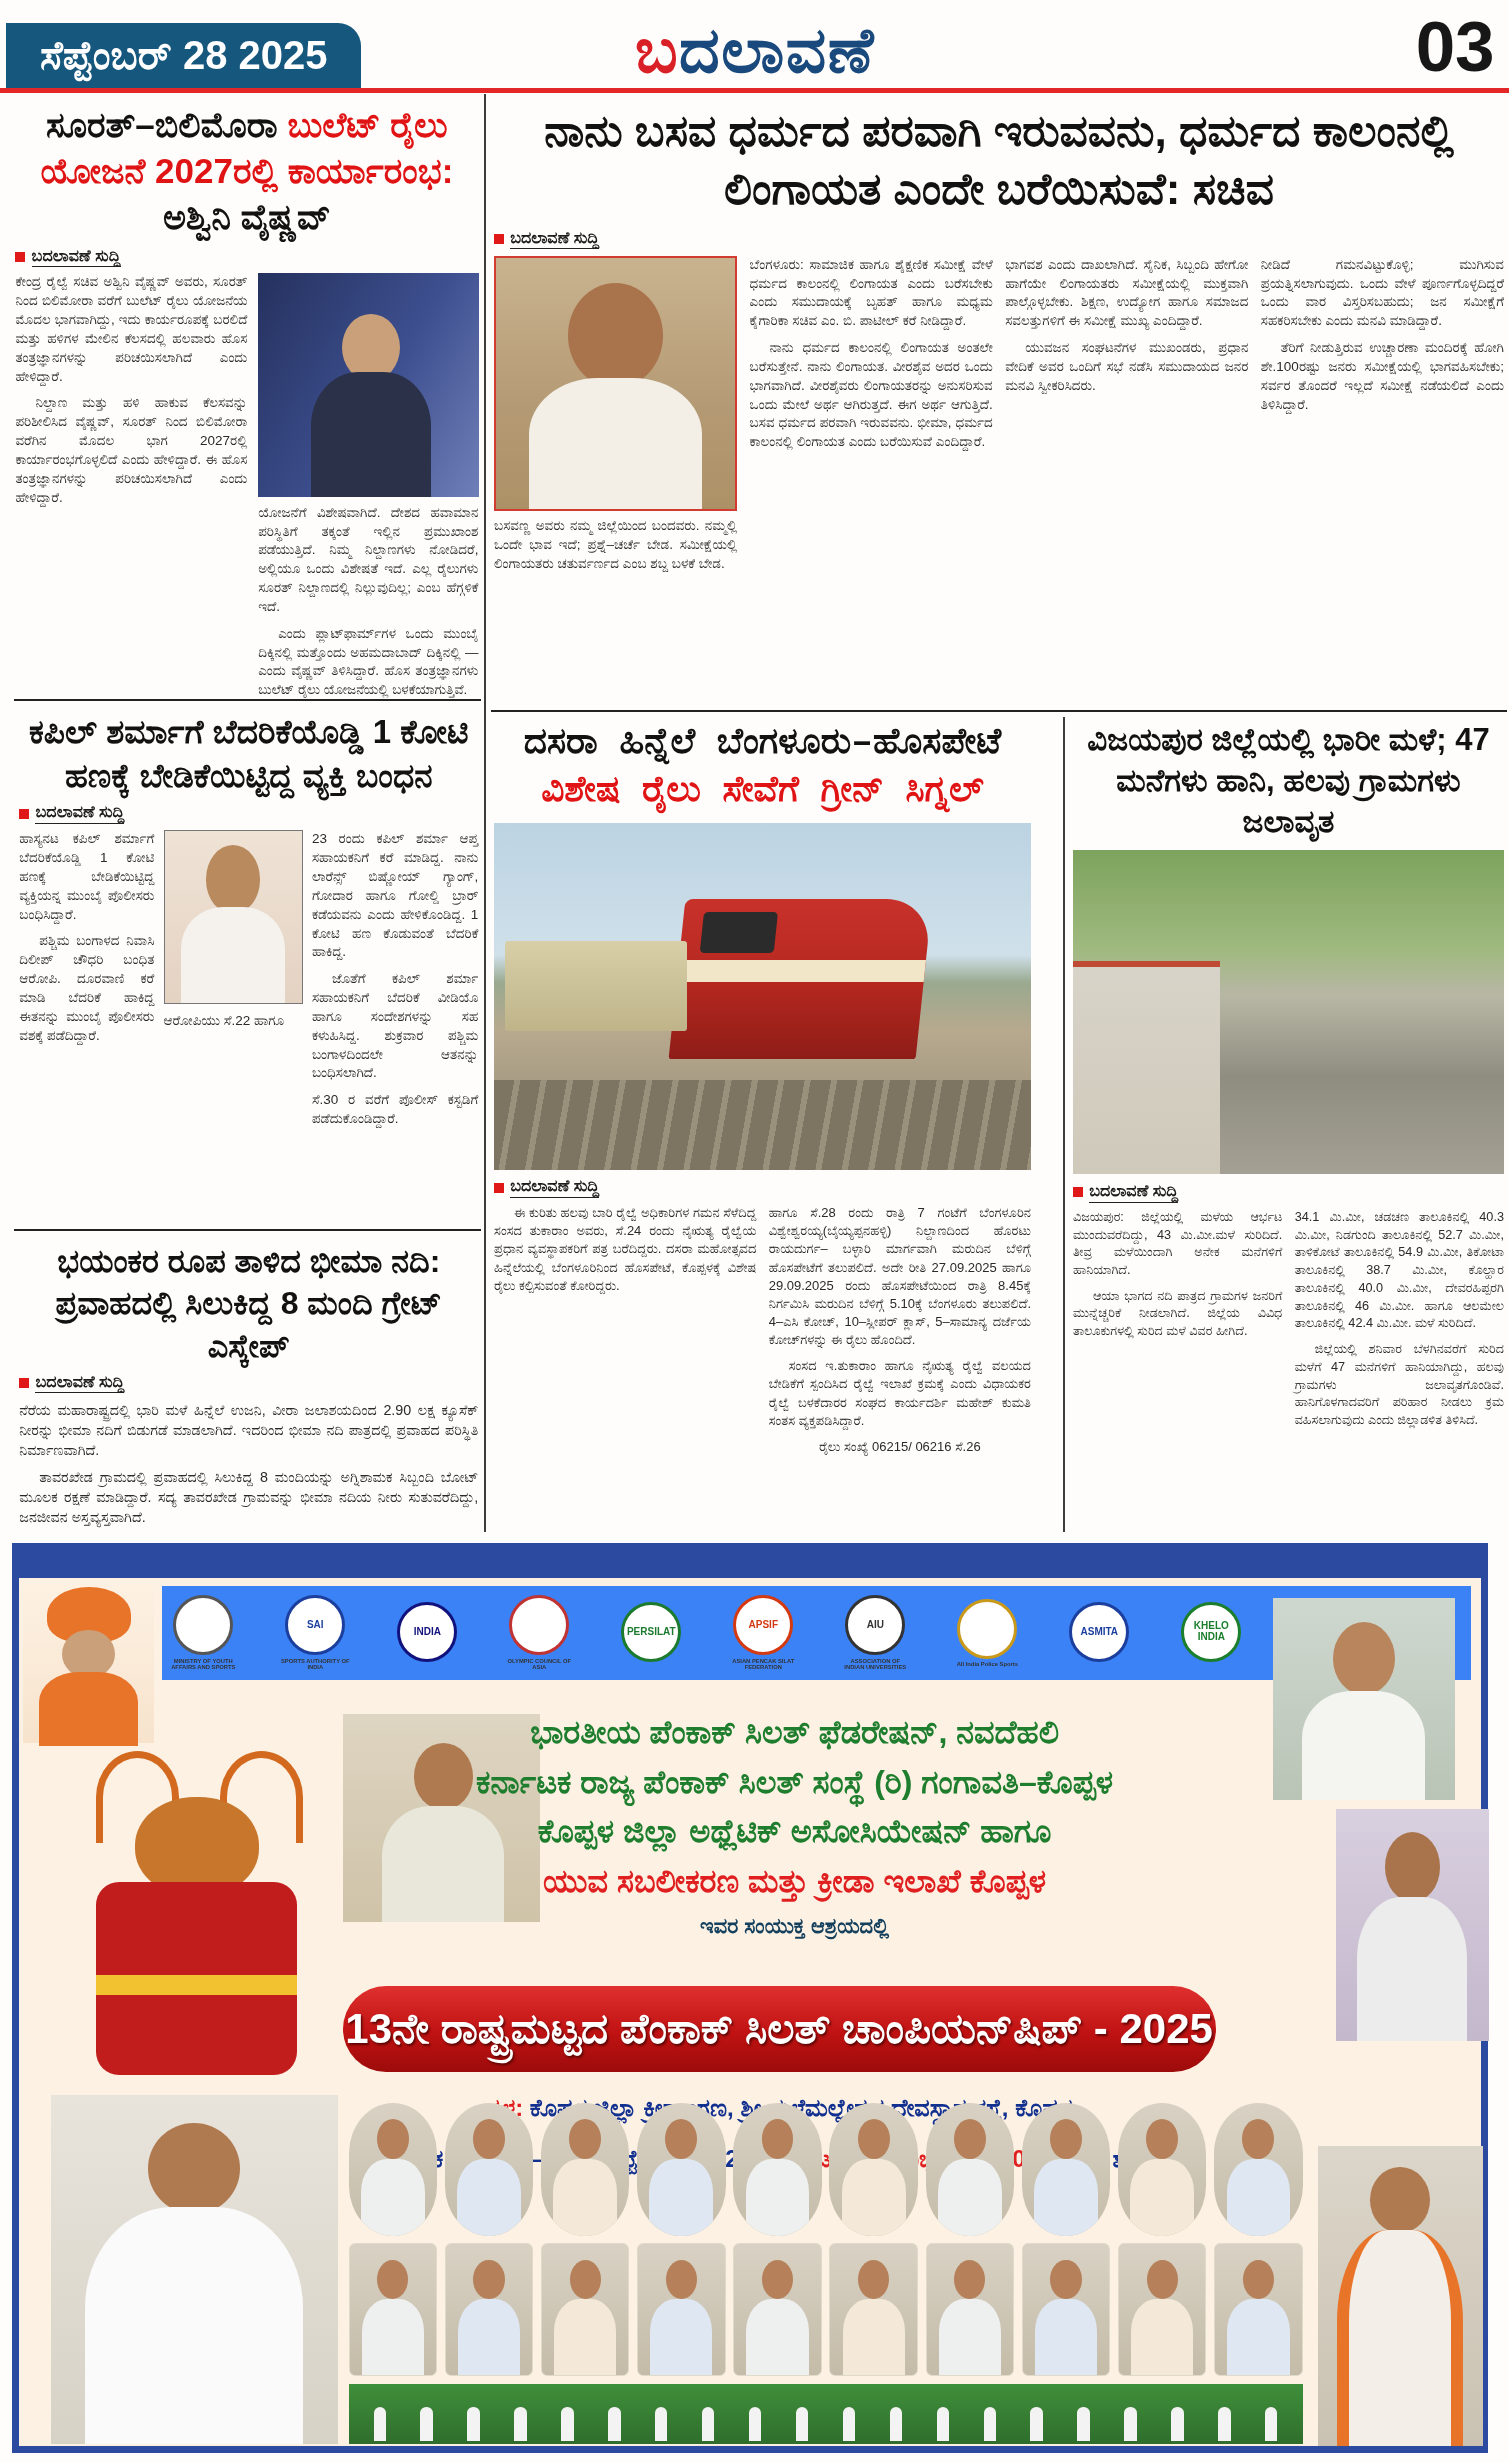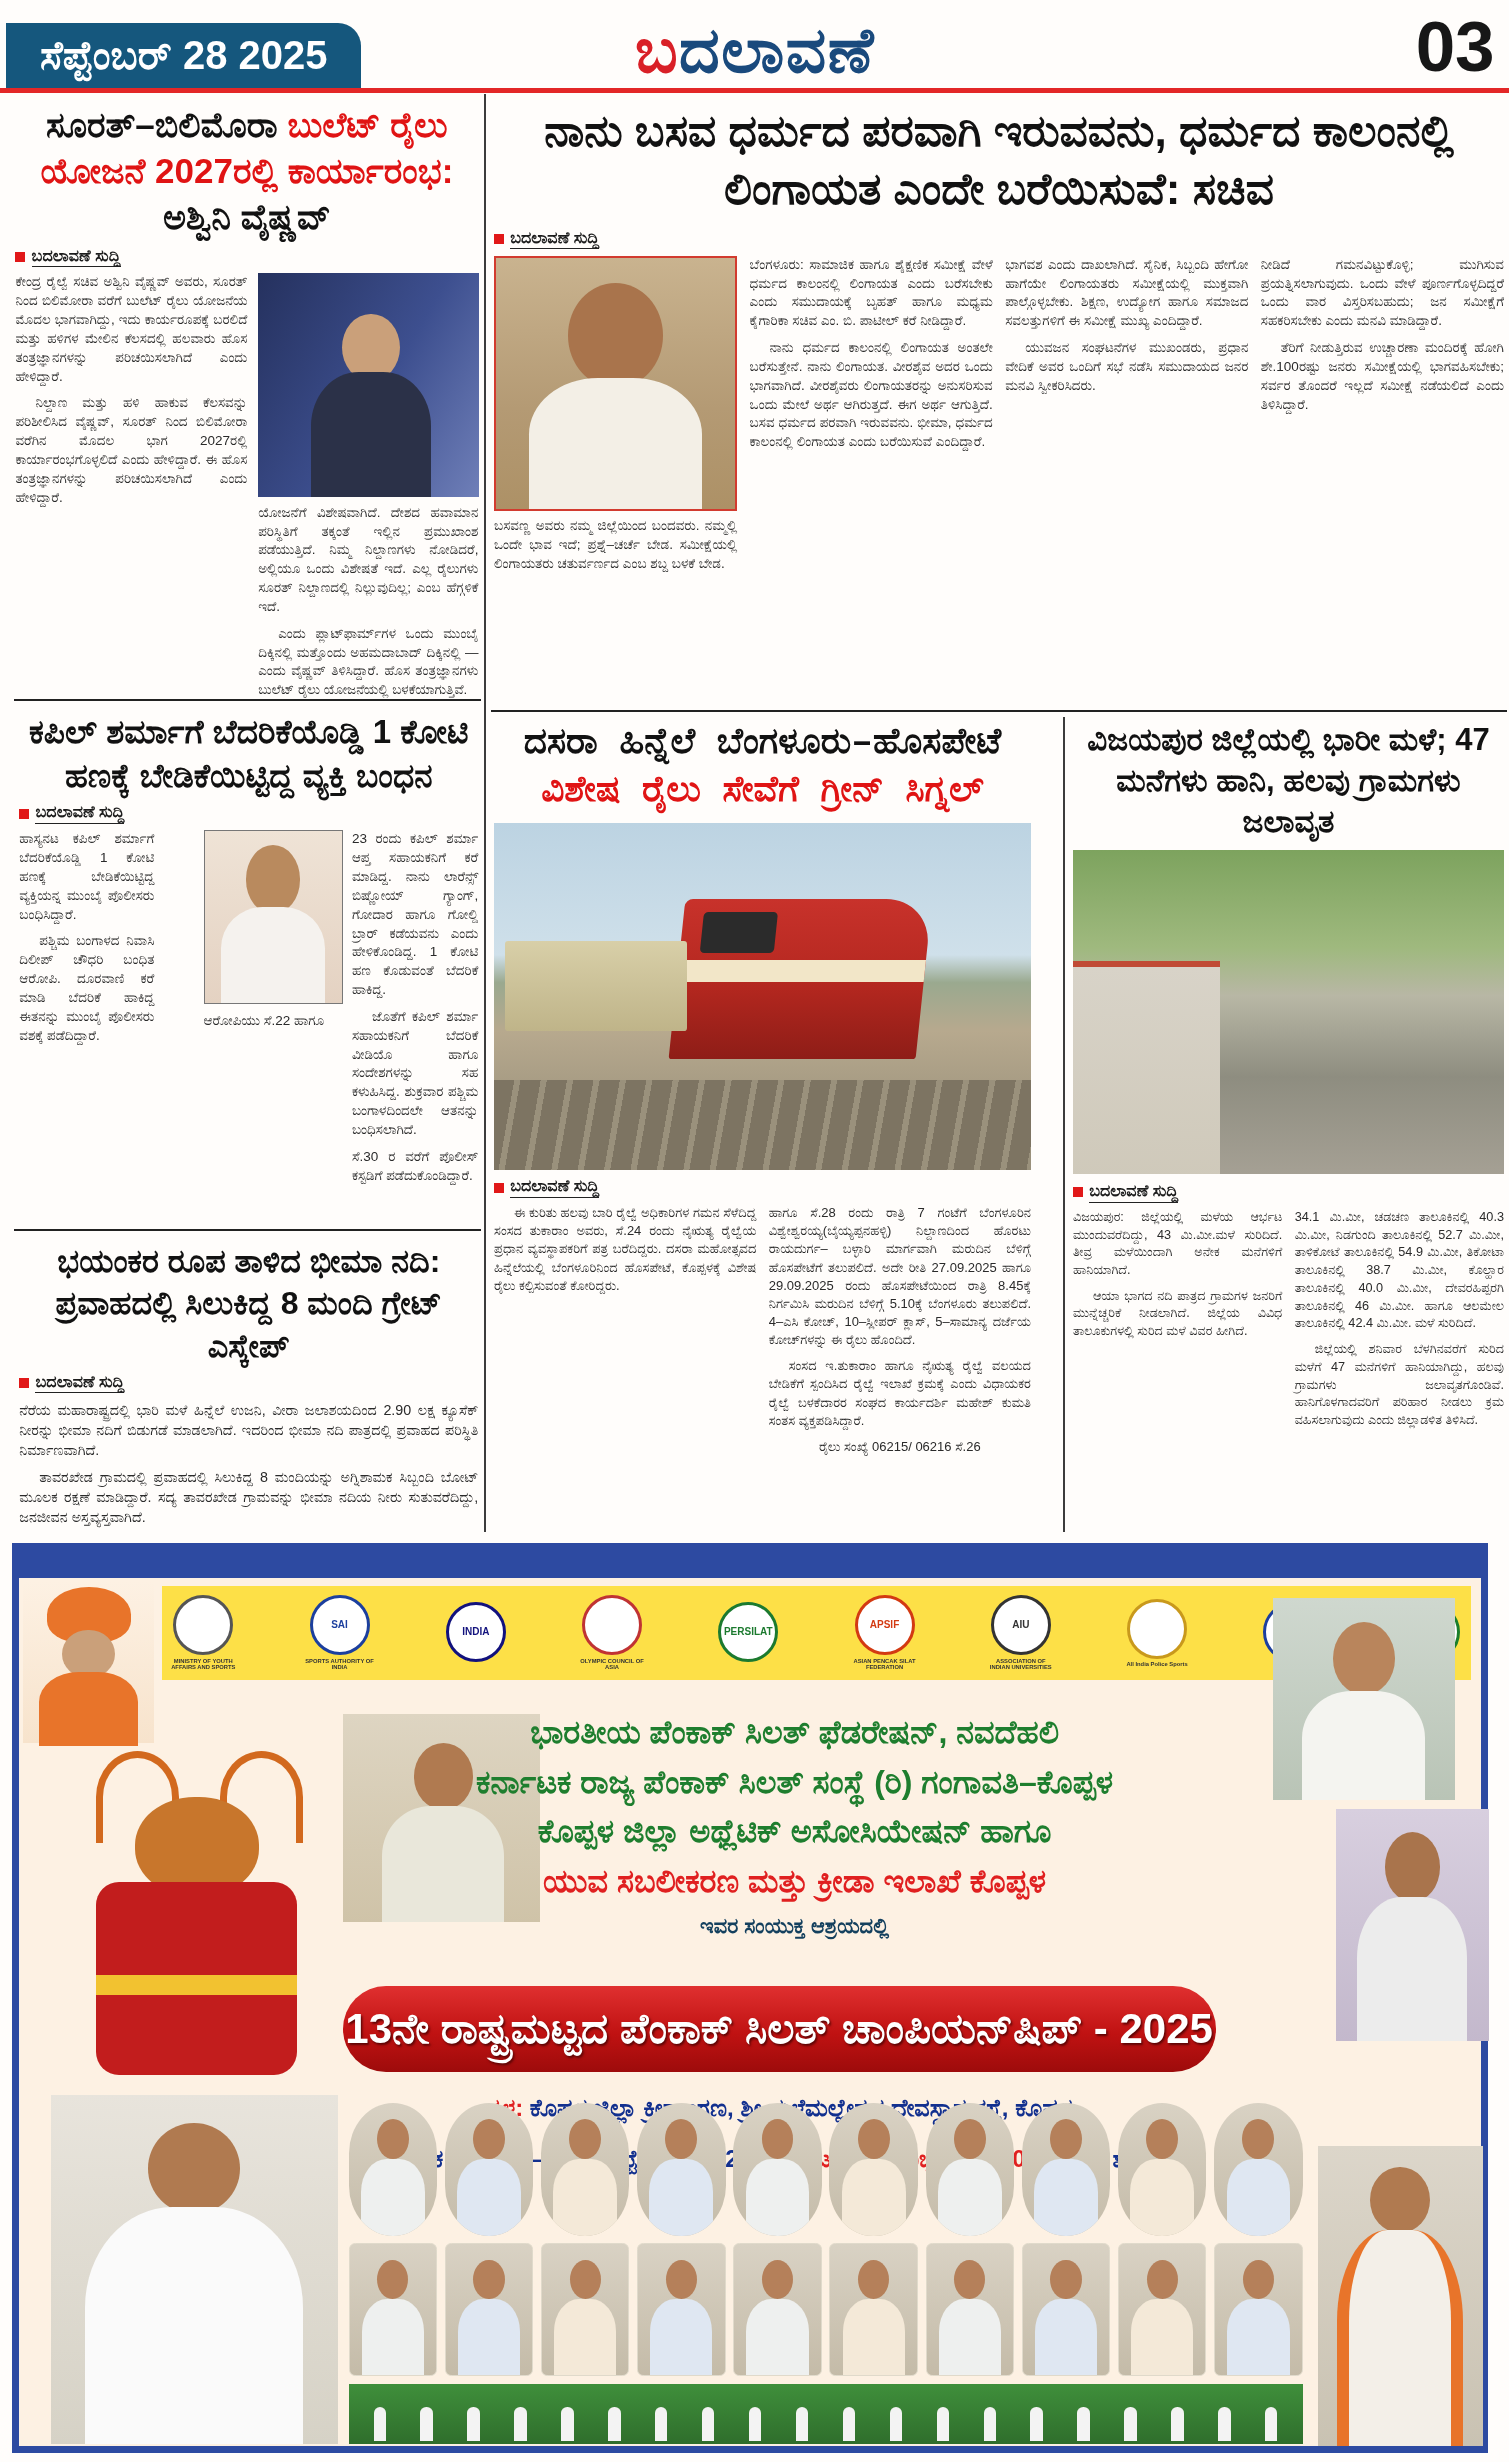--- a/index.html
+++ b/index.html
@@ -49,21 +49,21 @@
   .tp-track{position:absolute;left:0;bottom:0;width:100%;height:26%;
      background:repeating-linear-gradient(100deg,#7d7462 0 20px,#9a917c 20px 26px);}
   .coachrow{position:absolute;left:2%;top:34%;width:34%;height:26%;background:linear-gradient(180deg,#d8cfa8,#bfb489);border-radius:3.1px;}
   
   .art{position:absolute;}
   
   .ad{position:absolute;left:11.6px;top:1543px;width:1476px;height:910px;background:#fdf1e3;
       border:7px solid #2d4aa1;box-sizing:border-box;}
   .ad-topbar{position:absolute;left:0;top:0;width:100%;height:28px;background:#2d4aa1;}
   .logo-row{position:absolute;left:143px;top:36px;right:9.3px;height:94px;display:flex;
-            align-items:center;justify-content:space-between;background:#fde047;padding:0 6.2px;}
+            align-items:center;background:#3b82f6;padding:0 6.2px;gap:41px;}
   .logo{width:71px;text-align:center;}
   .logo .lg-circle{width:60px;height:60px;margin:0 auto;border-radius:50%;
         border:3.1px solid var(--logo-color,#888);display:flex;align-items:center;justify-content:center;
         font-weight:bold;font-size:10px;color:var(--logo-color,#555);background:#fff;line-height:1.05;padding:1.5px;box-sizing:border-box;}
   .logo .lg-sub{font-size:5.8px;color:#333;margin-top:2.3px;line-height:1.1;font-weight:bold;}
   .vivek{position:absolute;left:4.6px;top:31px;width:131px;height:162px;background:linear-gradient(180deg,#fdf1e3,#f7e3cc);}
   .vivek .turban{position:absolute;left:18%;top:4%;width:64%;height:34%;background:#e8742a;border-radius:50% 50% 40% 40%;}
   .vivek .vface{position:absolute;left:30%;top:30%;width:40%;height:30%;background:#caa07a;border-radius:50%;}
   .vivek .vrobe{position:absolute;left:12%;top:56%;width:76%;height:46%;background:#e8742a;border-radius:40% 40% 0 0;}
   .mascot{position:absolute;left:23px;top:201px;width:309px;height:355px;}
@@ -196,21 +196,21 @@
     <h1 class="headline h-black" style="font-size:33px;margin:3.1px 0 6.2px 0;">ಕಪಿಲ್ ಶರ್ಮಾಗೆ ಬೆದರಿಕೆಯೊಡ್ಡಿ 1 ಕೋಟಿ ಹಣಕ್ಕೆ ಬೇಡಿಕೆಯಿಟ್ಟಿದ್ದ ವ್ಯಕ್ತಿ ಬಂಧನ</h1>
     <div class="byline">
       <span class="sq"></span>
       <span class="bl-text">ಬದಲಾವಣೆ ಸುದ್ದಿ</span>
     </div>
     <div style="display:flex;gap:9.3px;">
       <div class="body-txt" style="flex:0 0 135px;">
         <p class="noind">ಹಾಸ್ಯನಟ ಕಪಿಲ್ ಶರ್ಮಾಗೆ ಬೆದರಿಕೆಯೊಡ್ಡಿ 1 ಕೋಟಿ ಹಣಕ್ಕೆ ಬೇಡಿಕೆಯಿಟ್ಟಿದ್ದ ವ್ಯಕ್ತಿಯನ್ನ ಮುಂಬೈ ಪೊಲೀಸರು ಬಂಧಿಸಿದ್ದಾರೆ.</p>
         <p>ಪಶ್ಚಿಮ ಬಂಗಾಳದ ನಿವಾಸಿ ದಿಲೀಪ್ ಚೌಧರಿ ಬಂಧಿತ ಆರೋಪಿ. ದೂರವಾಣಿ ಕರೆ ಮಾಡಿ ಬೆದರಿಕೆ ಹಾಕಿದ್ದ ಈತನನ್ನು ಮುಂಬೈ ಪೊಲೀಸರು ವಶಕ್ಕೆ ಪಡೆದಿದ್ದಾರೆ.</p>
       </div>
-      <div style="flex:0 0 139px;margin-left:40px;">
+      <div style="flex:0 0 139px;">
         <div class="photo kapilph" style="width:139px;height:174px;box-sizing:border-box;">
           <div class="ph-head"></div>
           <div class="ph-torso"></div>
         </div>
         <p class="body-txt noind" style="margin-top:7.7px;">ಆರೋಪಿಯು ಸೆ.22 ಹಾಗೂ</p>
       </div>
       <div class="body-txt" style="flex:1;">
         <p class="noind">23 ರಂದು ಕಪಿಲ್ ಶರ್ಮಾ ಆಪ್ತ ಸಹಾಯಕನಿಗೆ ಕರೆ ಮಾಡಿದ್ದ. ನಾನು ಲಾರೆನ್ಸ್ ಬಿಷ್ಣೋಯ್ ಗ್ಯಾಂಗ್, ಗೋದಾರ ಹಾಗೂ ಗೋಲ್ಡಿ ಬ್ರಾರ್ ಕಡೆಯವನು ಎಂದು ಹೇಳಿಕೊಂಡಿದ್ದ. 1 ಕೋಟಿ ಹಣ ಕೊಡುವಂತೆ ಬೆದರಿಕೆ ಹಾಕಿದ್ದ.</p>
         <p>ಜೊತೆಗೆ ಕಪಿಲ್ ಶರ್ಮಾ ಸಹಾಯಕನಿಗೆ ಬೆದರಿಕೆ ವೀಡಿಯೊ ಹಾಗೂ ಸಂದೇಶಗಳನ್ನು ಸಹ ಕಳುಹಿಸಿದ್ದ. ಶುಕ್ರವಾರ ಪಶ್ಚಿಮ ಬಂಗಾಳದಿಂದಲೇ ಆತನನ್ನು ಬಂಧಿಸಲಾಗಿದೆ.</p>
         <p class="noind">ಸೆ.30 ರ ವರೆಗೆ ಪೊಲೀಸ್ ಕಸ್ಟಡಿಗೆ ಪಡೆದುಕೊಂಡಿದ್ದಾರೆ.</p>

